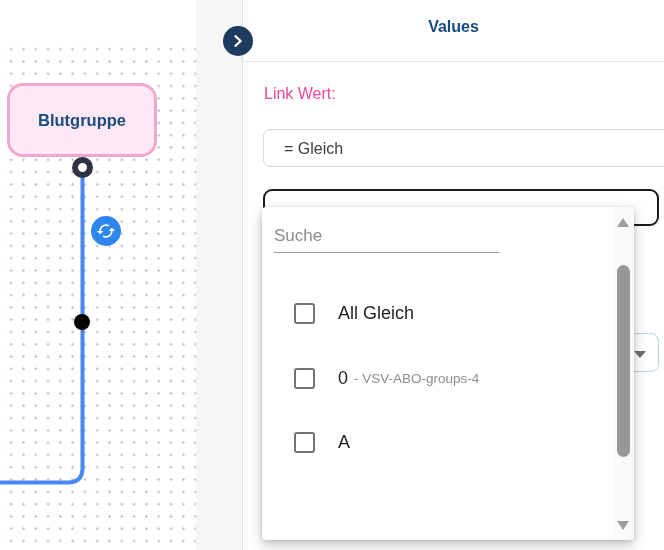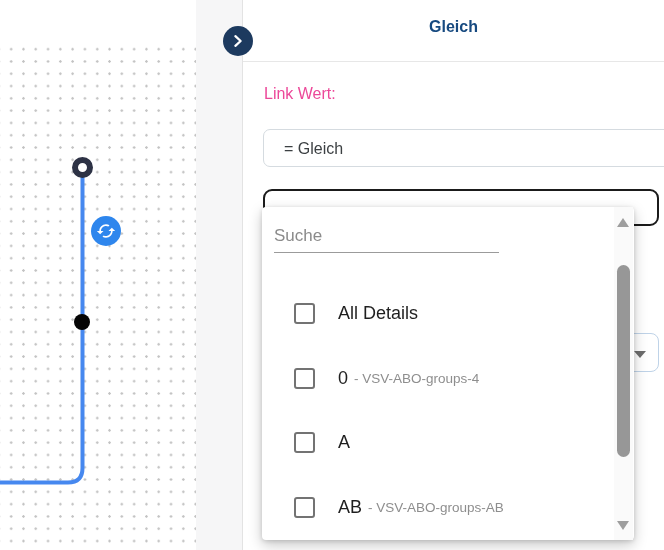--- a/index.html
+++ b/index.html
@@ -132,76 +132,74 @@
 <div id="stage">
 
   <div class="canvas-area">
     <div class="canvas-white"></div>
     <div class="canvas-dots"></div>
 
     <svg class="edge-svg">
       <path d="M 82.5 167 L 82.5 468 Q 82.5 482.5 68 482.5 L 0 482.5" fill="none" stroke="#4688ef" stroke-width="4" stroke-linecap="round"></path>
     </svg>
 
+    <div class="flow-node">
+      <span class="flow-node-label">Blutgruppe</span>
+    </div>
 
     <div class="port-ring"></div>
 
     <div class="sync-btn">
       <span style="display:flex;">
         <svg viewBox="0 0 24 24">
           <path fill="#ffffff" d="M12 4V1L8 5l4 4V6c3.31 0 6 2.69 6 6 0 1.01-.25 1.97-.7 2.8l1.46 1.46C19.54 15.03 20 13.57 20 12c0-4.42-3.58-8-8-8zm0 14c-3.31 0-6-2.69-6-6 0-1.01.25-1.97.7-2.8L5.24 7.74C4.46 8.97 4 10.43 4 12c0 4.42 3.58 8 8 8v3l4-4-4-4v3z"></path>
         </svg>
       </span>
     </div>
 
     <div class="edge-waypoint"></div>
   </div>
 
   <div class="details-panel">
-    <div class="panel-title">Gleich</div>
+    <div class="panel-title">Values</div>
     <div class="panel-divider"></div>
 
     <div class="field-label">Link Wert:</div>
 
     <div class="op-select">
       <span class="op-select-value">= Gleich</span>
       <span class="caret-down"></span>
     </div>
 
     <div class="value-select-focused"></div>
 
     <div class="value-select-hidden">
       <span class="caret-down"></span>
     </div>
 
     <div class="dropdown-overlay">
       <input class="search-input" type="text" value="" placeholder="Suche" style="">
 
       <div class="option-row row-0">
         <span class="checkbox"></span>
-        <span class="option-label">All Details</span>
+        <span class="option-label">All Gleich</span>
         <span class="option-suffix"></span>
       </div>
 
       <div class="option-row row-1">
         <span class="checkbox"></span>
         <span class="option-label">0</span>
         <span class="option-suffix">- VSV-ABO-groups-4</span>
       </div>
 
       <div class="option-row row-2">
         <span class="checkbox"></span>
         <span class="option-label">A</span>
       </div>
 
-      <div class="option-row row-3">
-        <span class="checkbox"></span>
-        <span class="option-label">AB</span>
-        <span class="option-suffix">- VSV-ABO-groups-AB</span>
-      </div>
 
       <div class="v-scrollbar">
         <div class="scroll-arrow-up"></div>
         <div class="scroll-thumb"></div>
         <div class="scroll-arrow-down"></div>
       </div>
     </div>
   </div>
 
   <button class="collapse-btn">

